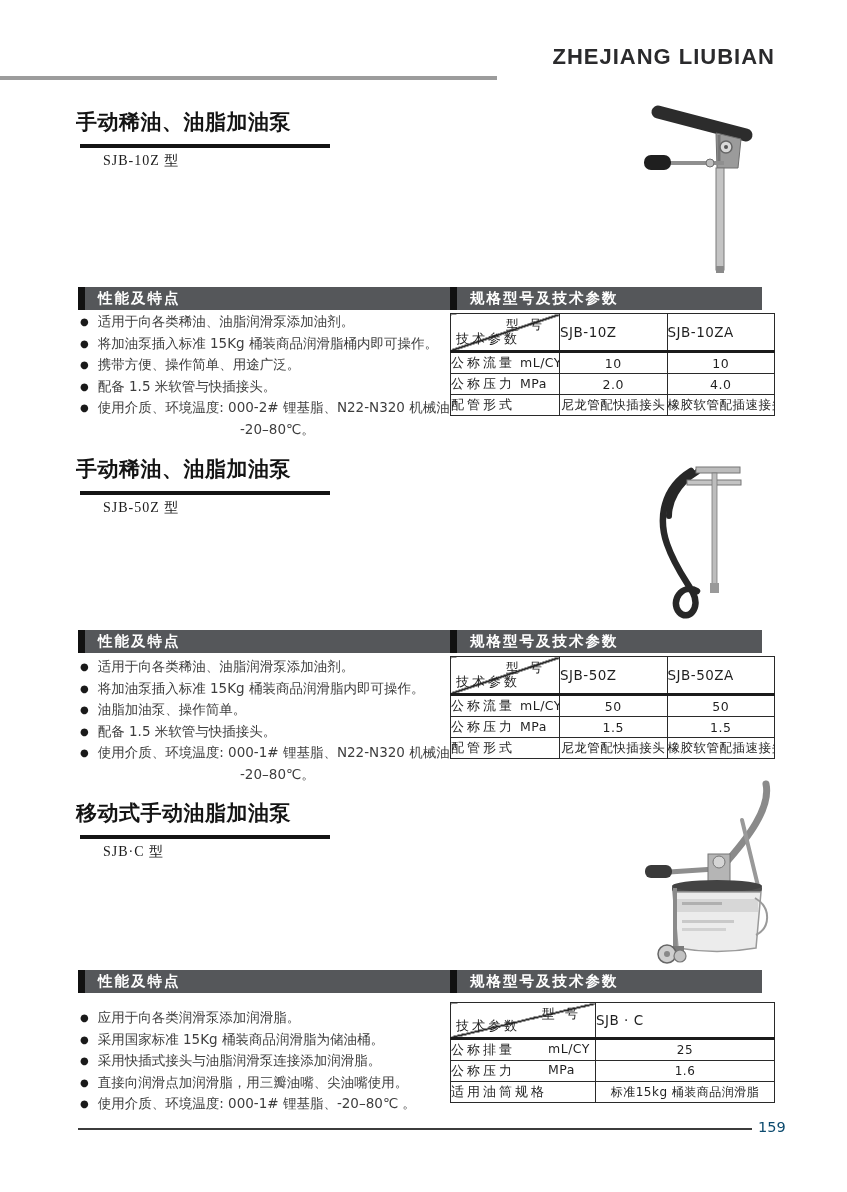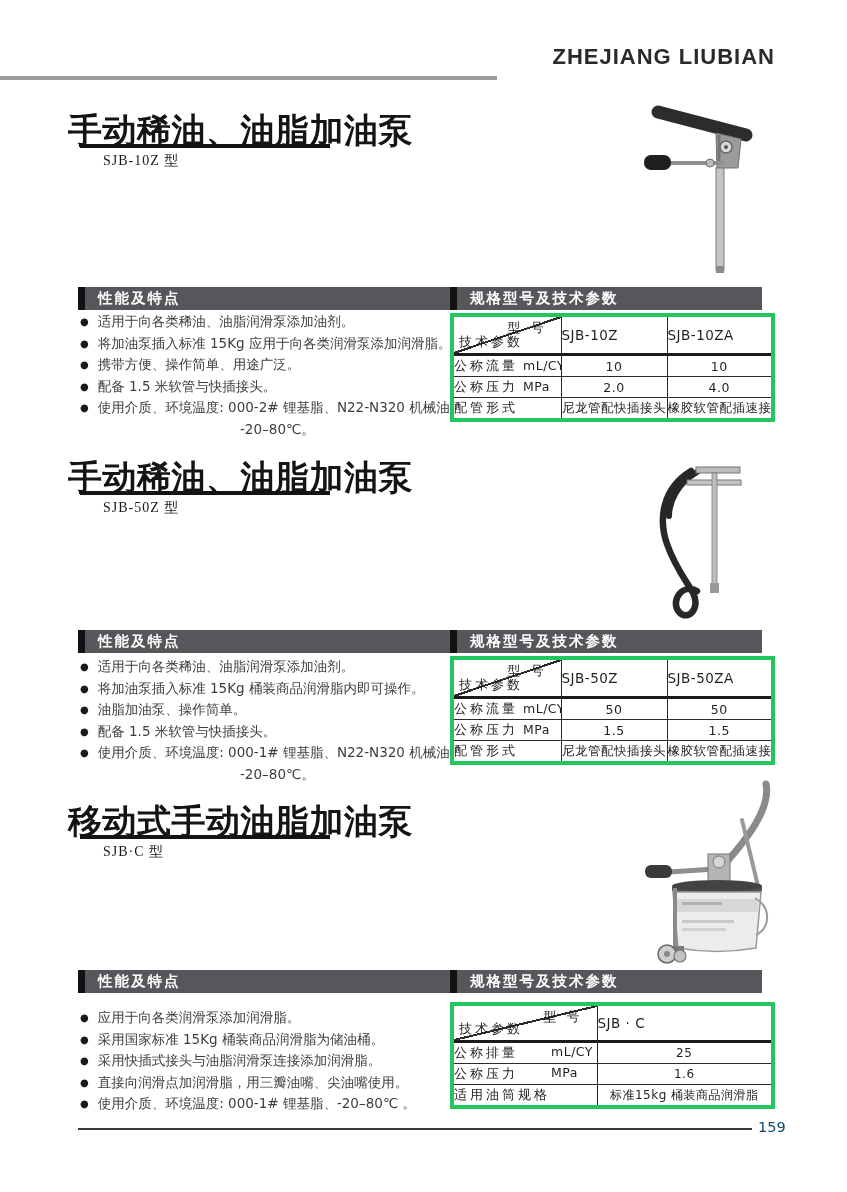--- a/index.html
+++ b/index.html
@@ -6,21 +6,21 @@
   .page{position:relative;width:847px;height:1192px;background:#ffffff;overflow:hidden;
         font-family:"DejaVu Sans","Liberation Sans",sans-serif;color:#2b2b2b;}
 
   
   .top-rule{position:absolute;left:0;top:76px;width:497px;height:4px;background:#9c9c9c;}
   .brand{position:absolute;left:455px;top:44px;width:320px;text-align:right;
          font-size:22px;font-weight:bold;letter-spacing:1px;color:#2a2a2c;
          font-family:"Liberation Sans","DejaVu Sans",sans-serif;}
 
   
-  .sec-title{position:absolute;left:68px;font-size:34px;font-weight:bold;color:#141414;
+  .sec-title{position:absolute;left:76px;font-size:21px;font-weight:bold;color:#141414;
              letter-spacing:0.5px;white-space:nowrap;}
   .sec-underline{position:absolute;left:80px;width:250px;height:4px;background:#141414;}
   .sec-model{position:absolute;left:103px;font-size:14px;color:#1b1b1b;letter-spacing:1px;
              font-family:"Liberation Serif","DejaVu Serif",serif;white-space:nowrap;}
 
   
   .bar{position:absolute;height:23px;background:#55575a;border-left:7px solid #111111;
        box-sizing:border-box;color:#ffffff;font-size:14.5px;font-weight:bold;
        line-height:23px;padding-left:13px;letter-spacing:2px;white-space:nowrap;}
   .features-bar{left:78px;width:400px;}
@@ -29,21 +29,21 @@
   
   .features{position:absolute;left:80px;width:356px;margin:0;padding:0;list-style:none;}
   .features li{display:flex;align-items:flex-start;line-height:21.5px;height:21.5px;
                font-size:13.5px;color:#3d3d3d;white-space:nowrap;}
   .features li .dot{font-size:10px;line-height:21.5px;margin-right:9px;color:#1a1a1a;flex:0 0 auto;}
   .features li.cont{padding-left:160px;}
 
   
   .table-wrap{position:absolute;left:450px;width:325px;}
   table.spec-table{width:325px;border-collapse:collapse;table-layout:fixed;
-                   border:4px solid #22c55e;}
+                   border:1px solid #22c55e;}
   table.spec-table th,table.spec-table td{border:1.5px solid #2a2a2a;padding:0;
                    font-weight:normal;color:#1f1f1f;overflow:hidden;}
   table.spec-table thead th{height:36px;border-bottom:3px solid #1b1b1b;}
   table.spec-table.cols1 thead th{height:34px;}
   th.diag{position:relative;
     background:linear-gradient(to bottom right,transparent calc(50% - 1px),
                #2a2a2a calc(50% - 1px),#2a2a2a calc(50% + 1px),transparent calc(50% + 1px));}
   th.diag .dtop{position:absolute;top:2px;right:14px;font-size:13px;letter-spacing:3px;}
   th.diag .dbot{position:absolute;bottom:2px;left:5px;font-size:13px;letter-spacing:3px;}
   th.col-model{font-size:13.5px;text-align:left;letter-spacing:0.5px;}
@@ -91,21 +91,21 @@
   <div class="bar features-bar" style="top:287px">
     <span>性能及特点</span>
   </div>
   <ul class="features" style="top:311px">
       <li>
         <span class="dot">●</span>
         <span>适用于向各类稀油、油脂润滑泵添加油剂。</span>
       </li>
       <li>
         <span class="dot">●</span>
-        <span>将加油泵插入标准 15Kg 应用于向各类润滑泵添加润滑脂。</span>
+        <span>将加油泵插入标准 15Kg 桶装商品润滑脂桶内即可操作。</span>
       </li>
       <li>
         <span class="dot">●</span>
         <span>携带方便、操作简单、用途广泛。</span>
       </li>
       <li>
         <span class="dot">●</span>
         <span>配备 1.5 米软管与快插接头。</span>
       </li>
       <li>

